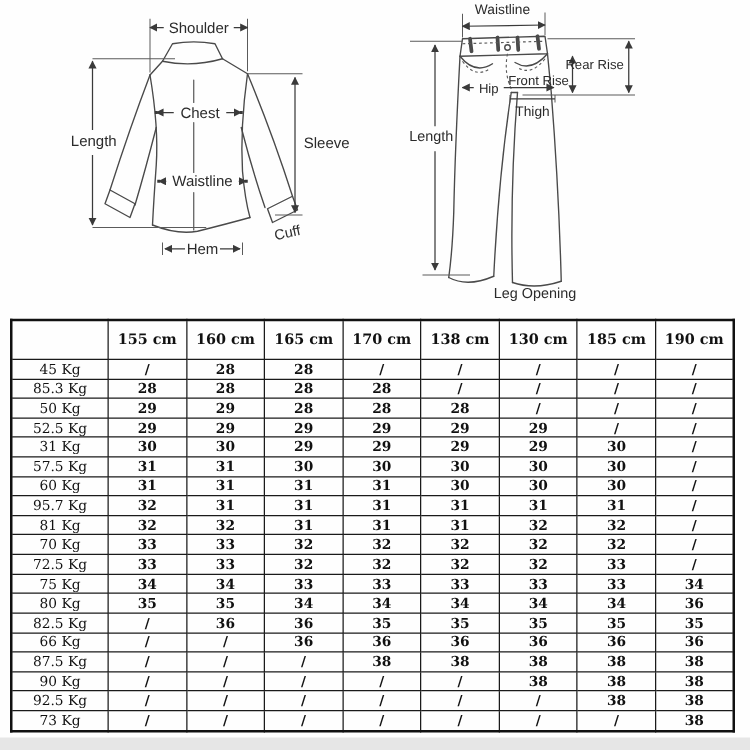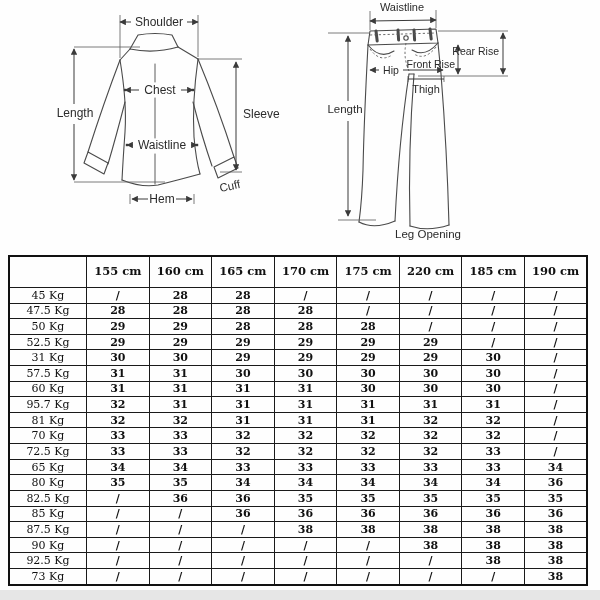--- a/index.html
+++ b/index.html
@@ -174,40 +174,40 @@
   </svg>
 
   <table class="size-table">
     <thead>
       <tr id="head-row">
           <th></th>
           <th>155 cm</th>
           <th>160 cm</th>
           <th>165 cm</th>
           <th>170 cm</th>
-          <th>175 cm</th>
-          <th>220 cm</th>
+          <th>138 cm</th>
+          <th>130 cm</th>
           <th>185 cm</th>
           <th>190 cm</th>
         </tr>
     </thead>
     <tbody id="body-rows">
         <tr>
           <th>45 Kg</th>
           <td>/</td>
           <td>28</td>
           <td>28</td>
           <td>/</td>
           <td>/</td>
           <td>/</td>
           <td>/</td>
           <td>/</td>
         </tr>
         <tr>
-          <th>47.5 Kg</th>
+          <th>85.3 Kg</th>
           <td>28</td>
           <td>28</td>
           <td>28</td>
           <td>28</td>
           <td>/</td>
           <td>/</td>
           <td>/</td>
           <td>/</td>
         </tr>
         <tr>
@@ -303,21 +303,21 @@
           <td>33</td>
           <td>33</td>
           <td>32</td>
           <td>32</td>
           <td>32</td>
           <td>32</td>
           <td>33</td>
           <td>/</td>
         </tr>
         <tr>
-          <th>65 Kg</th>
+          <th>75 Kg</th>
           <td>34</td>
           <td>34</td>
           <td>33</td>
           <td>33</td>
           <td>33</td>
           <td>33</td>
           <td>33</td>
           <td>34</td>
         </tr>
         <tr>
@@ -336,21 +336,21 @@
           <td>/</td>
           <td>36</td>
           <td>36</td>
           <td>35</td>
           <td>35</td>
           <td>35</td>
           <td>35</td>
           <td>35</td>
         </tr>
         <tr>
-          <th>85 Kg</th>
+          <th>66 Kg</th>
           <td>/</td>
           <td>/</td>
           <td>36</td>
           <td>36</td>
           <td>36</td>
           <td>36</td>
           <td>36</td>
           <td>36</td>
         </tr>
         <tr>

